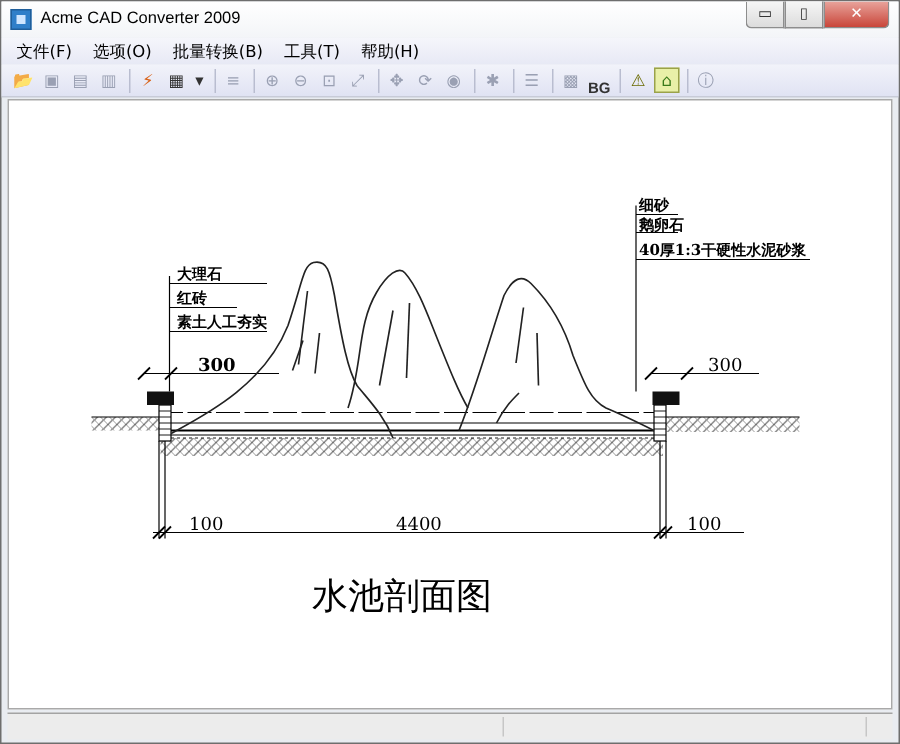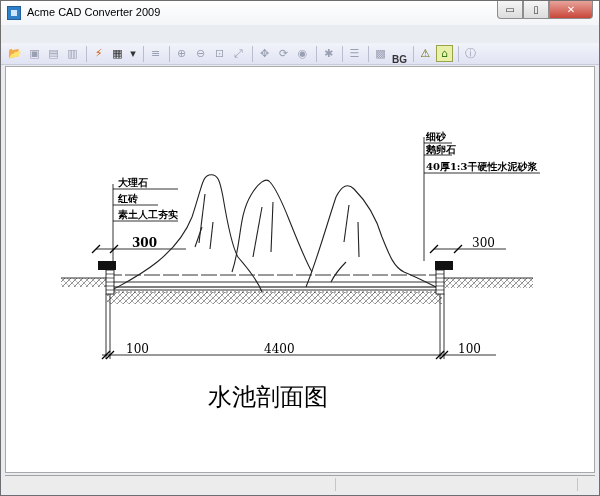--- a/index.html
+++ b/index.html
@@ -41,20 +41,27 @@
   <div class="titlebar">
     <div class="app-icon"></div>
     <div class="title-text">Acme CAD Converter 2009</div>
     <div class="winbtns">
       <div class="winbtn">▭</div>
       <div class="winbtn">▯</div>
       <div class="winbtn close">✕</div>
     </div>
   </div>
 
+  <div class="menubar">
+    <div class="menu-item">文件(F)</div>
+    <div class="menu-item">选项(O)</div>
+    <div class="menu-item">批量转换(B)</div>
+    <div class="menu-item">工具(T)</div>
+    <div class="menu-item">帮助(H)</div>
+  </div>
 
   <div class="toolbar">
     <div class="tb-btn active" style="color:#b07a1a">📂</div>
     <div class="tb-btn">▣</div>
     <div class="tb-btn">▤</div>
     <div class="tb-btn">▥</div>
     <div class="tb-sep"></div>
     <div class="tb-btn active" style="color:#d9631a">⚡</div>
     <div class="tb-btn active">▦</div>
     <div class="tb-btn active" style="width:10px">▾</div>

